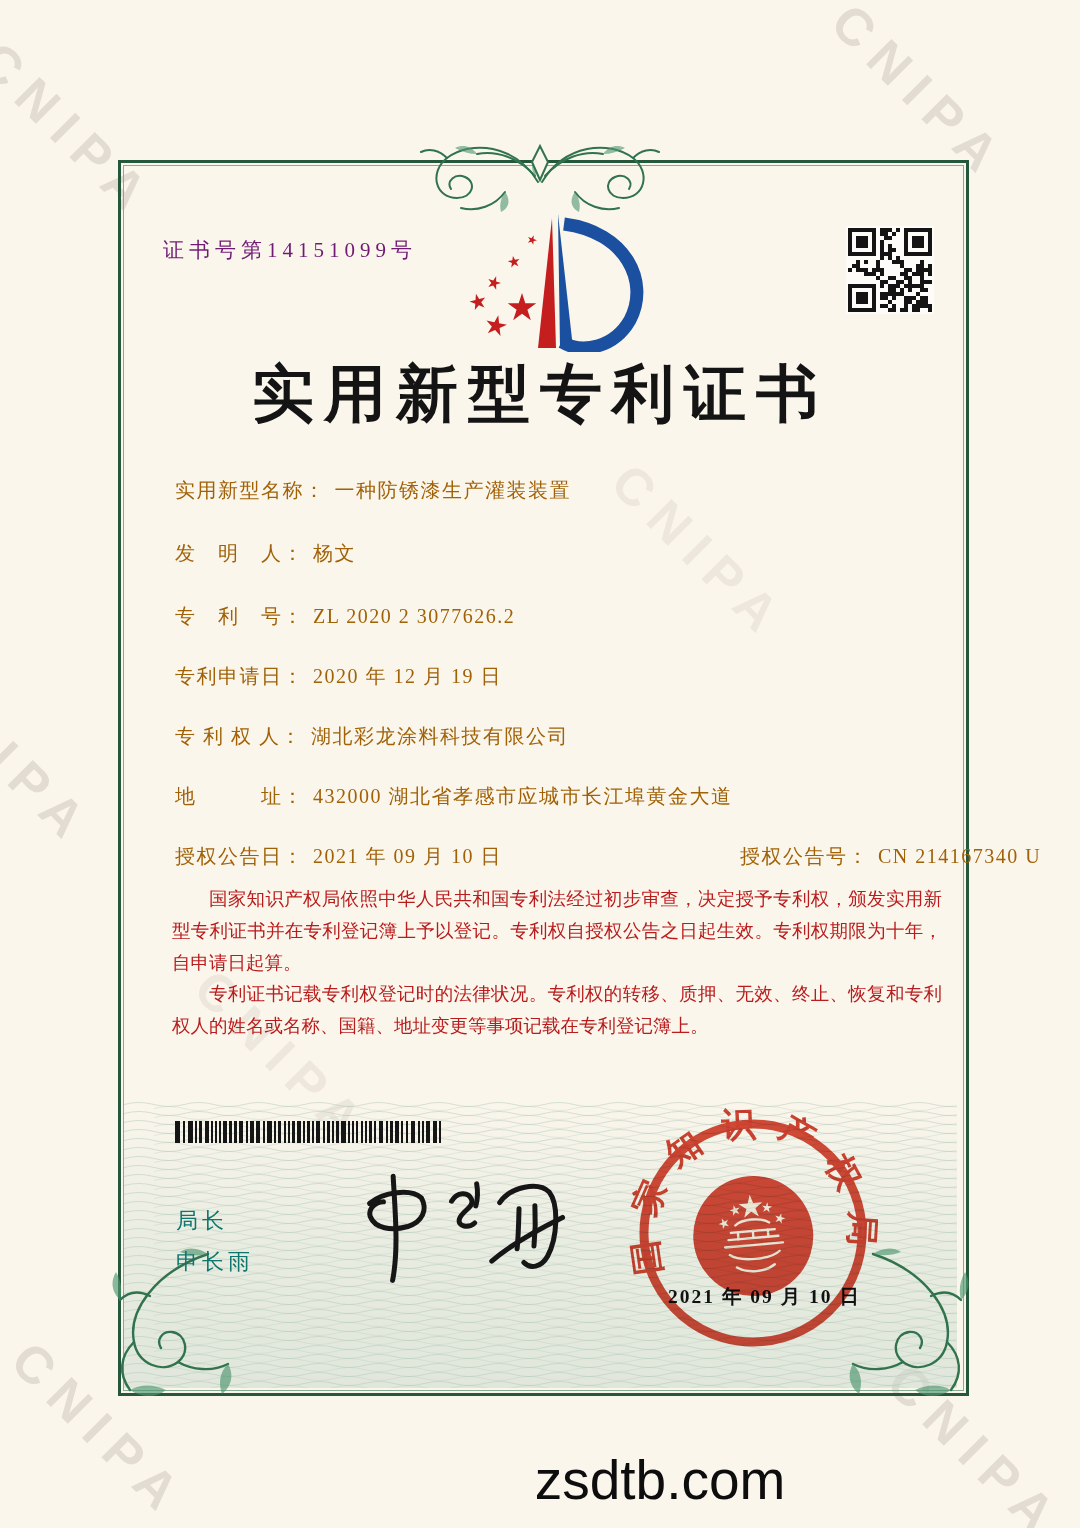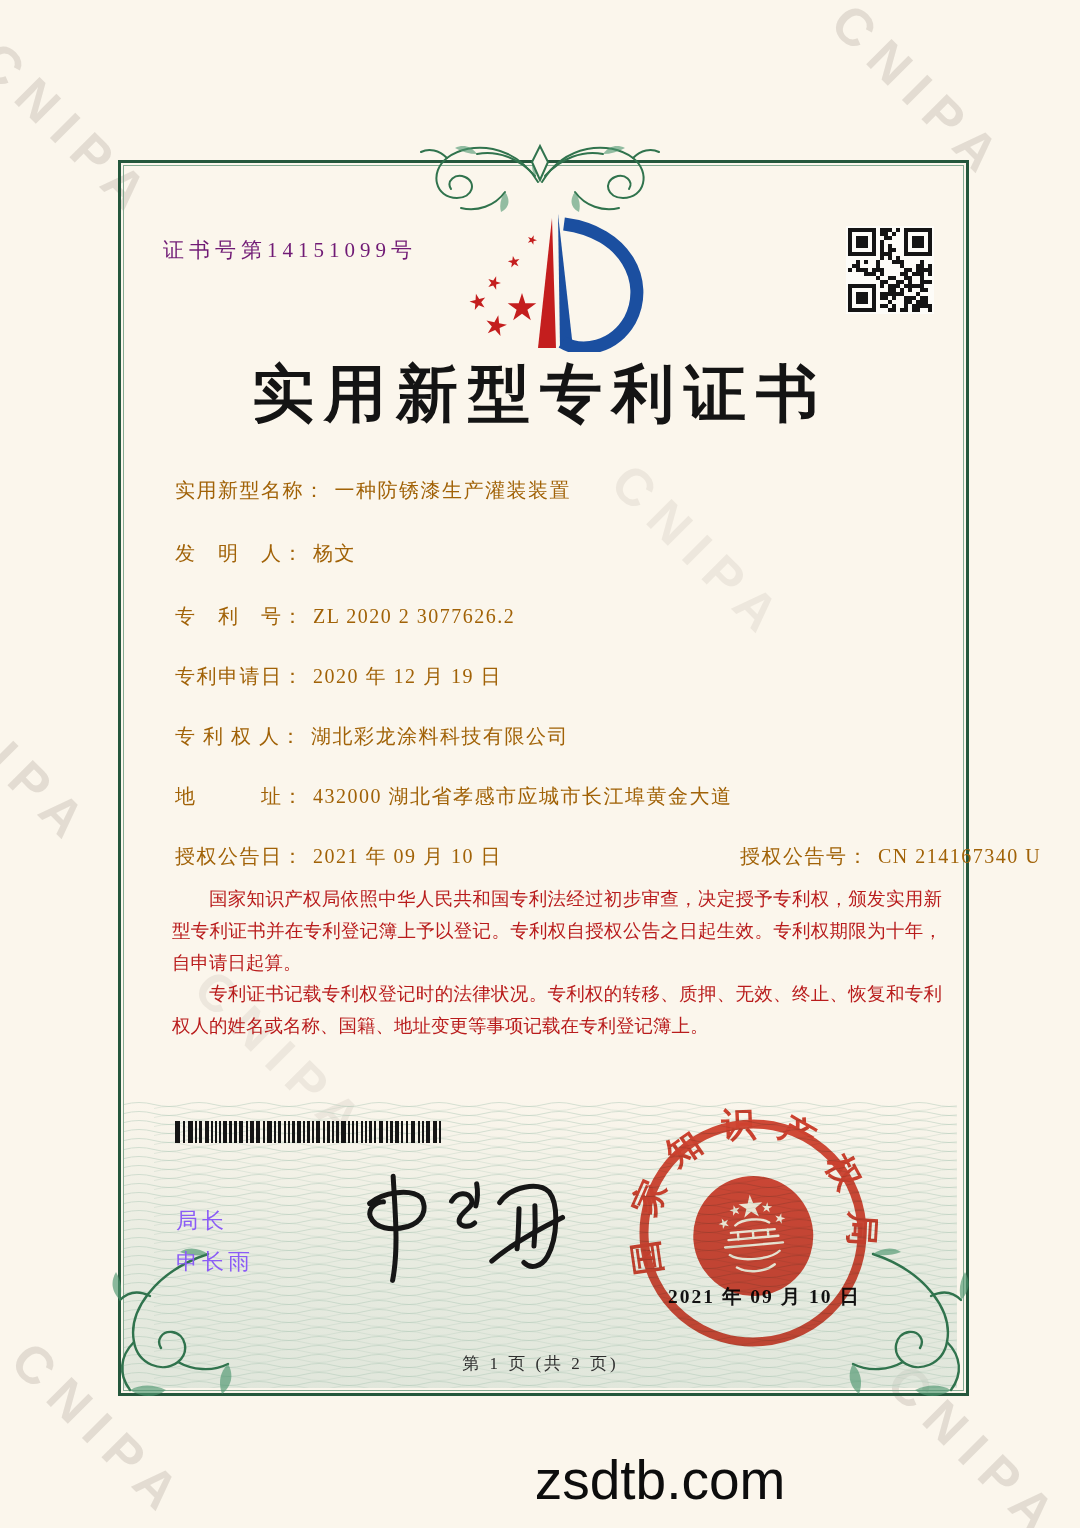--- a/index.html
+++ b/index.html
@@ -17,21 +17,21 @@
   .cert-no{left:163px;top:236px;font-size:21px;letter-spacing:5px;color:#701a75;}
   .title{left:0;top:352px;width:1080px;text-align:center;font-size:62px;font-weight:700;
          letter-spacing:10px;color:#141414;}
   .row{position:absolute;left:175px;font-size:20px;letter-spacing:1.5px;white-space:nowrap;color:#a16207;}
   .row .val{margin-left:9px;}
   .grant-no{position:absolute;left:565px;top:0;}
   .paras{left:172px;top:884px;width:770px;font-size:18.5px;line-height:31.8px;
          text-align:justify;color:#b91c1c;}
   .paras p{margin:0;text-indent:2em;}
   .officer{font-family:"Liberation Sans","DejaVu Sans",sans-serif;font-size:22px;
-           letter-spacing:4px;color:#8b5cf6;}
+           letter-spacing:4px;color:#0f766e;}
   .seal-date{left:668px;top:1283px;font-size:19.5px;font-weight:600;letter-spacing:2px;color:#111;}
   .page-info{left:118px;top:1352px;width:845px;text-align:center;font-size:17px;
              letter-spacing:3px;color:#2f2f2f;}
   .cont-note{left:118px;top:1410px;width:845px;text-align:center;font-size:19px;
              letter-spacing:4px;color:#333;}
   .site-wm{left:120px;top:1448px;width:1080px;text-align:center;
            font-family:"Liberation Sans","DejaVu Sans",sans-serif;font-size:55px;color:#0d0d0d;}
   .waves-wrap{left:124px;top:1100px;width:833px;height:288px;
         background:linear-gradient(180deg,rgba(216,228,218,0) 0%,rgba(208,222,210,.45) 55%,rgba(203,218,206,.55) 100%);}
   .seal-svg{mix-blend-mode:multiply;opacity:.95;}
@@ -435,16 +435,15 @@
           <path d="M100,130 H150"></path>
           <path d="M110,123 V130 M125,123 V130 M140,123 V130"></path>
           <path d="M96,137 H154"></path>
           <path d="M100,145 C110,153 140,153 150,145"></path>
           <path d="M106,158 C116,165 134,165 144,158"></path>
         </g>
       </g>
     </g>
   </svg>
 
-  <div class="abs page-info">第 1 页 (共 2 页)</div>
   <div class="abs site-wm">zsdtb.com</div>
 
 </div>
 
 </body></html>

